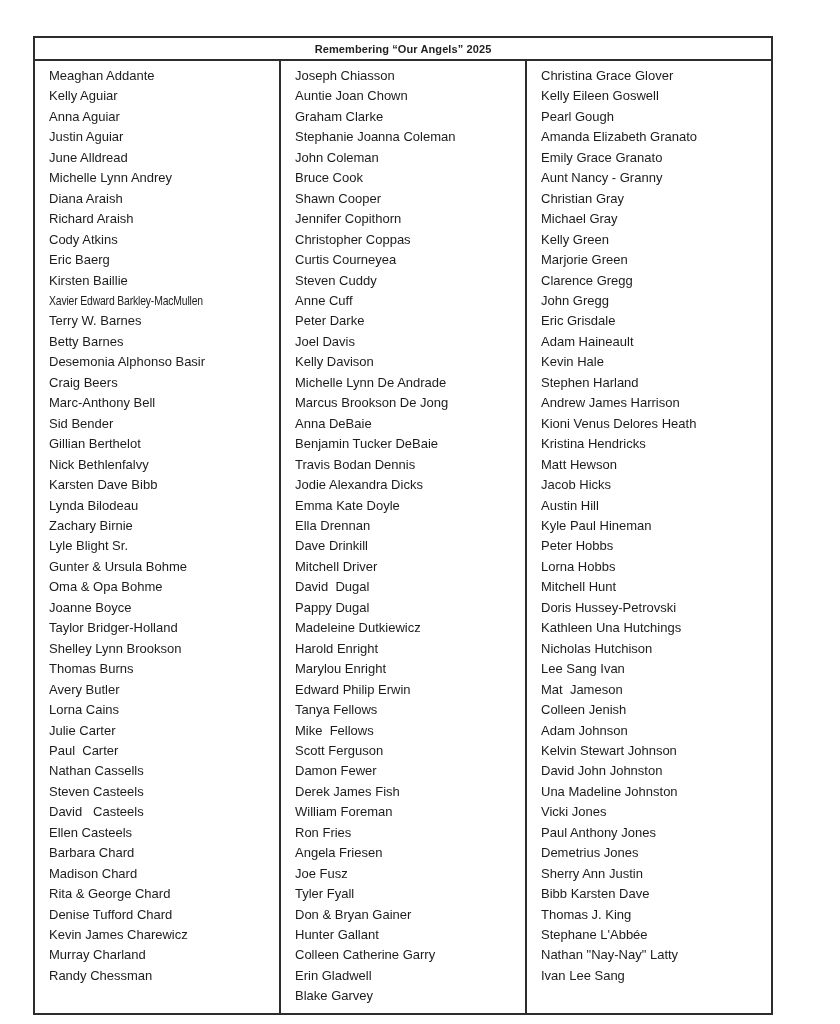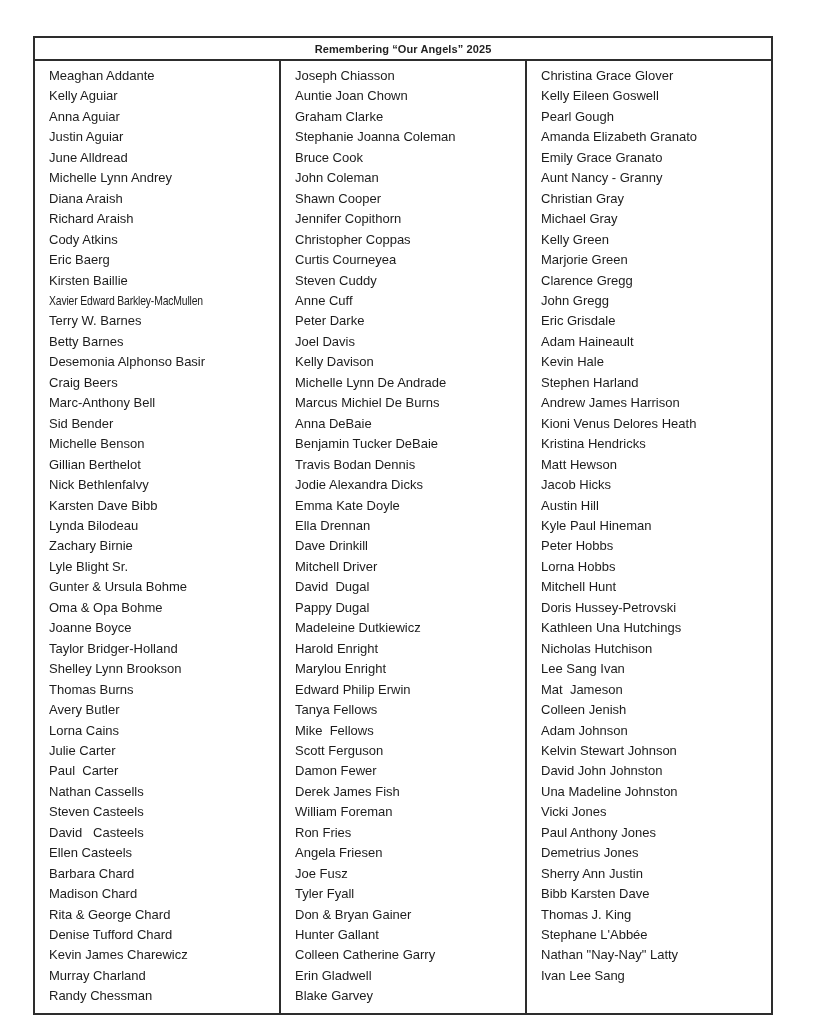--- a/index.html
+++ b/index.html
@@ -75,21 +75,20 @@
         <div class="name-row">Cody Atkins</div>
         <div class="name-row">Eric Baerg</div>
         <div class="name-row">Kirsten Baillie</div>
         <div class="name-row condensed">Xavier Edward Barkley-MacMullen</div>
         <div class="name-row">Terry W. Barnes</div>
         <div class="name-row">Betty Barnes</div>
         <div class="name-row">Desemonia Alphonso Basir</div>
         <div class="name-row">Craig Beers</div>
         <div class="name-row">Marc-Anthony Bell</div>
         <div class="name-row">Sid Bender</div>
-        <div class="name-row">Michelle Benson</div>
         <div class="name-row">Gillian Berthelot</div>
         <div class="name-row">Nick Bethlenfalvy</div>
         <div class="name-row">Karsten Dave Bibb</div>
         <div class="name-row">Lynda Bilodeau</div>
         <div class="name-row">Zachary Birnie</div>
         <div class="name-row">Lyle Blight Sr.</div>
         <div class="name-row">Gunter &amp; Ursula Bohme</div>
         <div class="name-row">Oma &amp; Opa Bohme</div>
         <div class="name-row">Joanne Boyce</div>
         <div class="name-row">Taylor Bridger-Holland</div>
@@ -109,33 +108,33 @@
         <div class="name-row">Denise Tufford Chard</div>
         <div class="name-row">Kevin James Charewicz</div>
         <div class="name-row">Murray Charland</div>
         <div class="name-row">Randy Chessman</div>
       </div>
     <div class="name-column divider">
         <div class="name-row">Joseph Chiasson</div>
         <div class="name-row">Auntie Joan Chown</div>
         <div class="name-row">Graham Clarke</div>
         <div class="name-row">Stephanie Joanna Coleman</div>
+        <div class="name-row">John Coleman</div>
         <div class="name-row">Bruce Cook</div>
-        <div class="name-row">John Coleman</div>
         <div class="name-row">Shawn Cooper</div>
         <div class="name-row">Jennifer Copithorn</div>
         <div class="name-row">Christopher Coppas</div>
         <div class="name-row">Curtis Courneyea</div>
         <div class="name-row">Steven Cuddy</div>
         <div class="name-row">Anne Cuff</div>
         <div class="name-row">Peter Darke</div>
         <div class="name-row">Joel Davis</div>
         <div class="name-row">Kelly Davison</div>
         <div class="name-row">Michelle Lynn De Andrade</div>
-        <div class="name-row">Marcus Michiel De Burns</div>
+        <div class="name-row">Marcus Brookson De Jong</div>
         <div class="name-row">Anna DeBaie</div>
         <div class="name-row">Benjamin Tucker DeBaie</div>
         <div class="name-row">Travis Bodan Dennis</div>
         <div class="name-row">Jodie Alexandra Dicks</div>
         <div class="name-row">Emma Kate Doyle</div>
         <div class="name-row">Ella Drennan</div>
         <div class="name-row">Dave Drinkill</div>
         <div class="name-row">Mitchell Driver</div>
         <div class="name-row">David  Dugal</div>
         <div class="name-row">Pappy Dugal</div>

